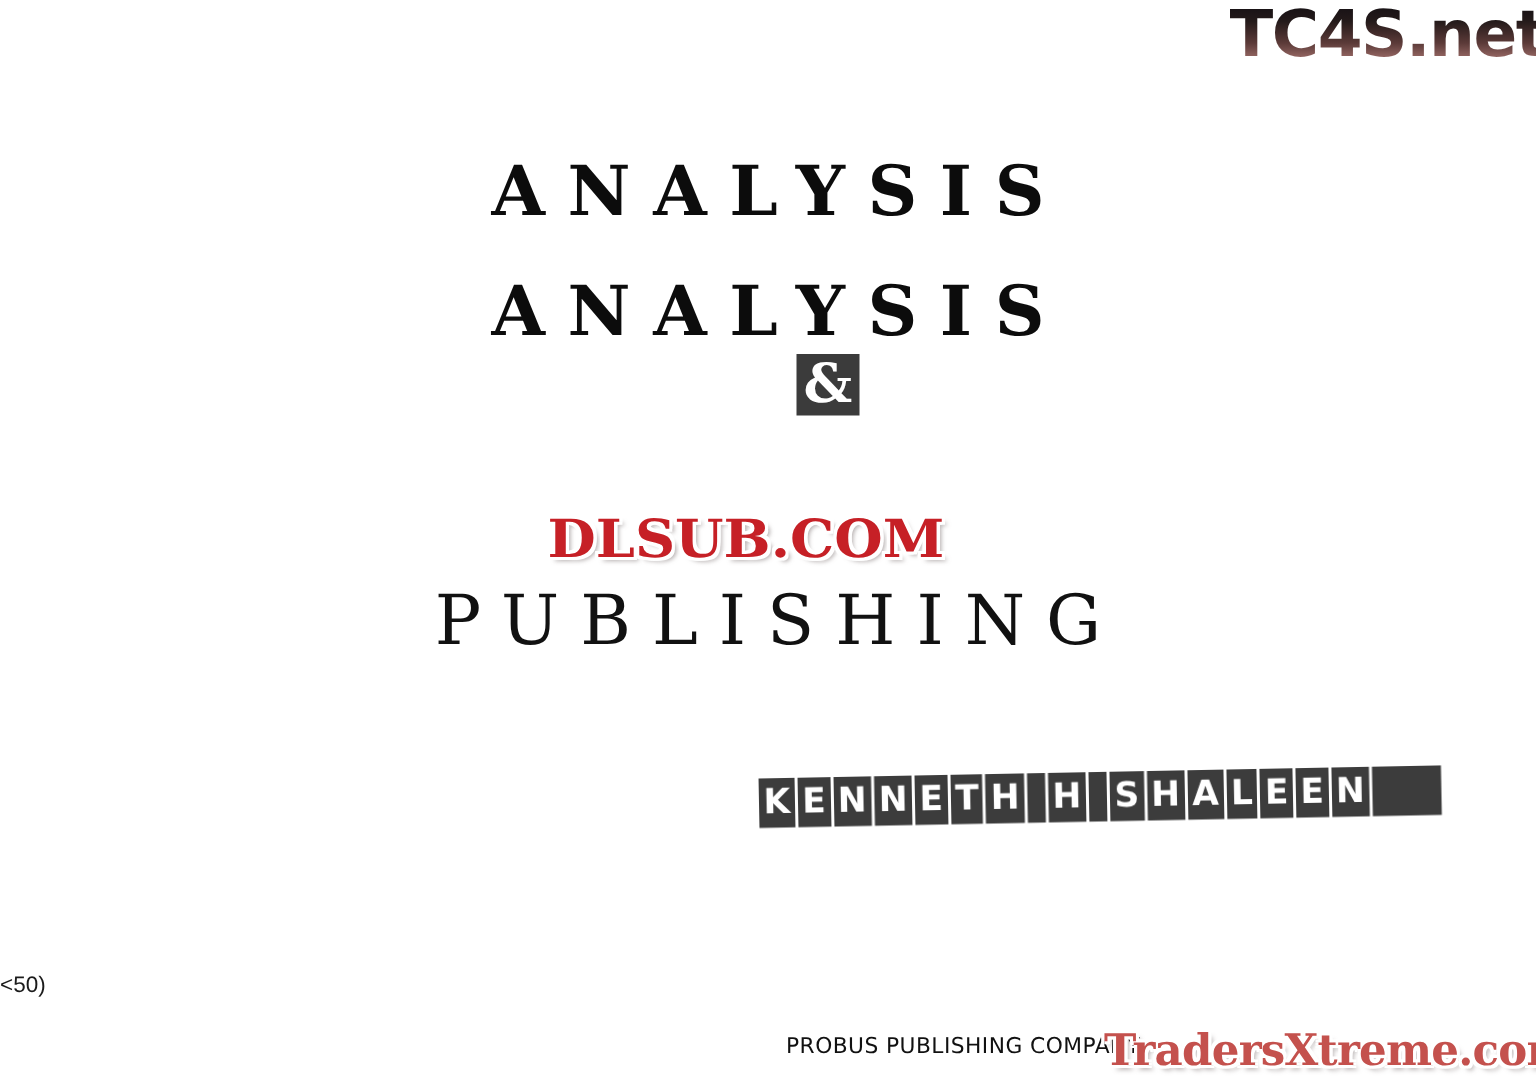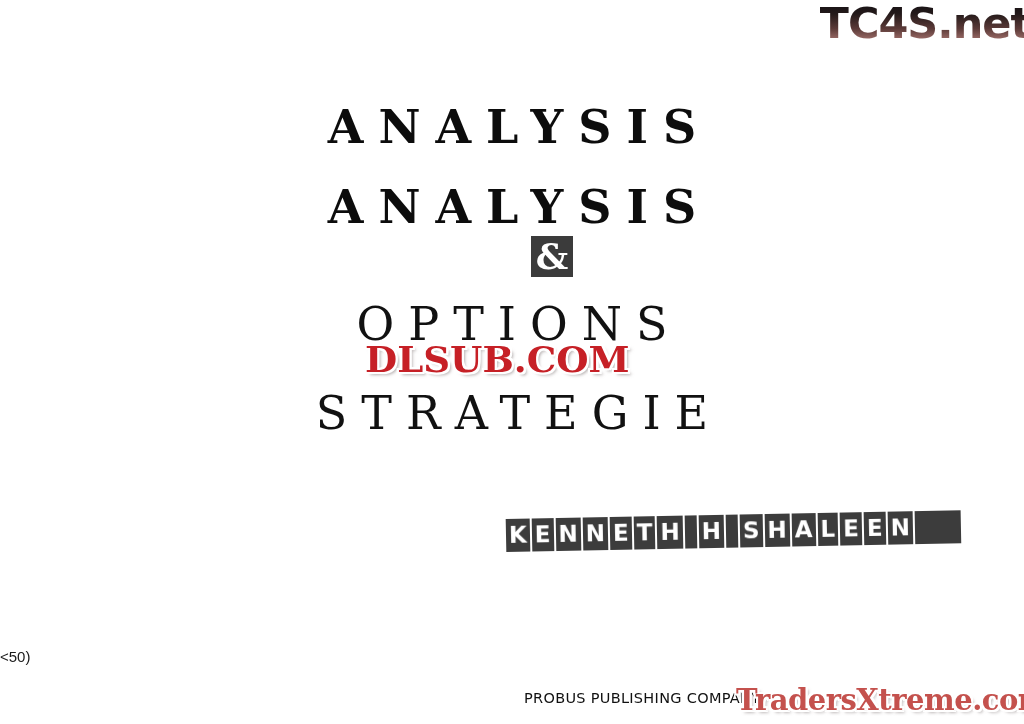--- a/index.html
+++ b/index.html
@@ -214,25 +214,24 @@
 <div id="page">
 
   <div id="tc4s-watermark">TC4S.net</div>
 
   <div class="title-line heavy" id="line-technical">ANALYSIS</div>
 
   <div class="title-line heavy" id="line-analysis">ANALYSIS</div>
 
   <div id="ampersand-block">&amp;</div>
 
-  <div class="title-line light" id="line-options">OPTIONS</div>
 
   <div id="dlsub-watermark">DLSUB.COM</div>
 
-  <div class="title-line light" id="line-strategie">STRATEGIE</div>
+  <div class="title-line light" id="line-strategie">PUBLISHING</div>
 
   <div id="author-strip">
       <div class="name-tile">K</div>
       <div class="name-tile">E</div>
       <div class="name-tile">N</div>
       <div class="name-tile">N</div>
       <div class="name-tile">E</div>
       <div class="name-tile">T</div>
       <div class="name-tile">H</div>
       <div class="name-tile space-tile"></div>

